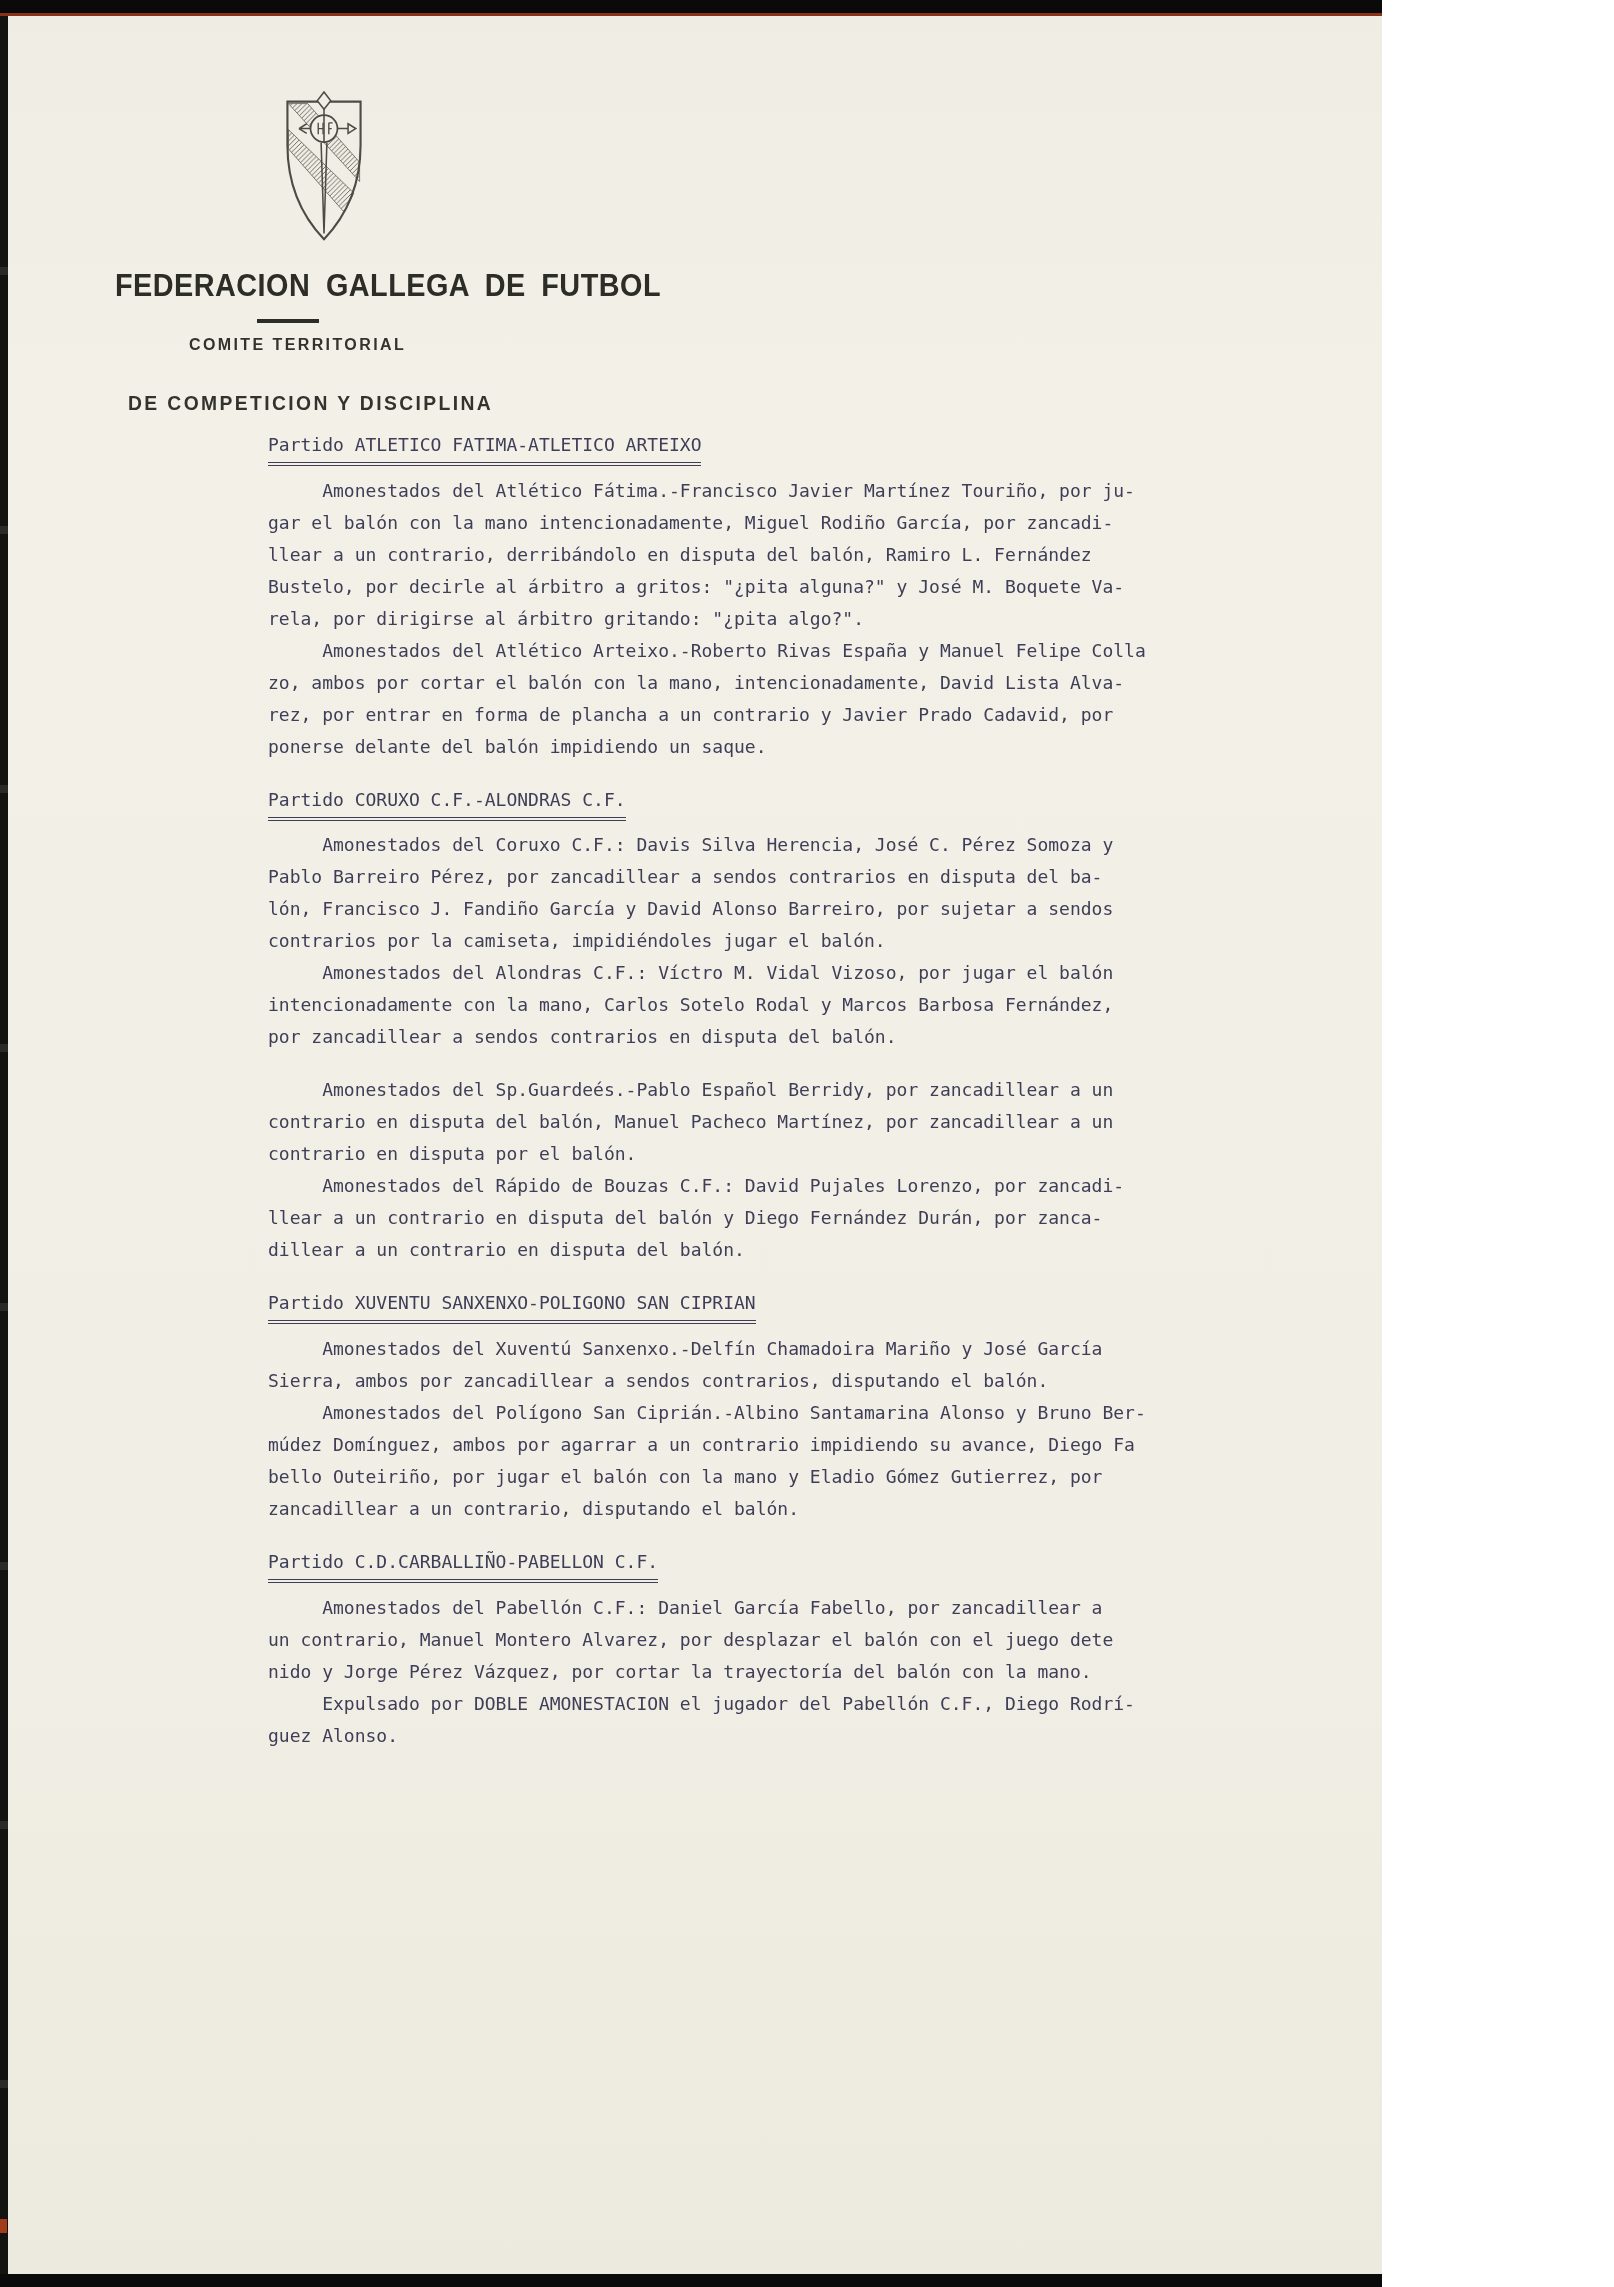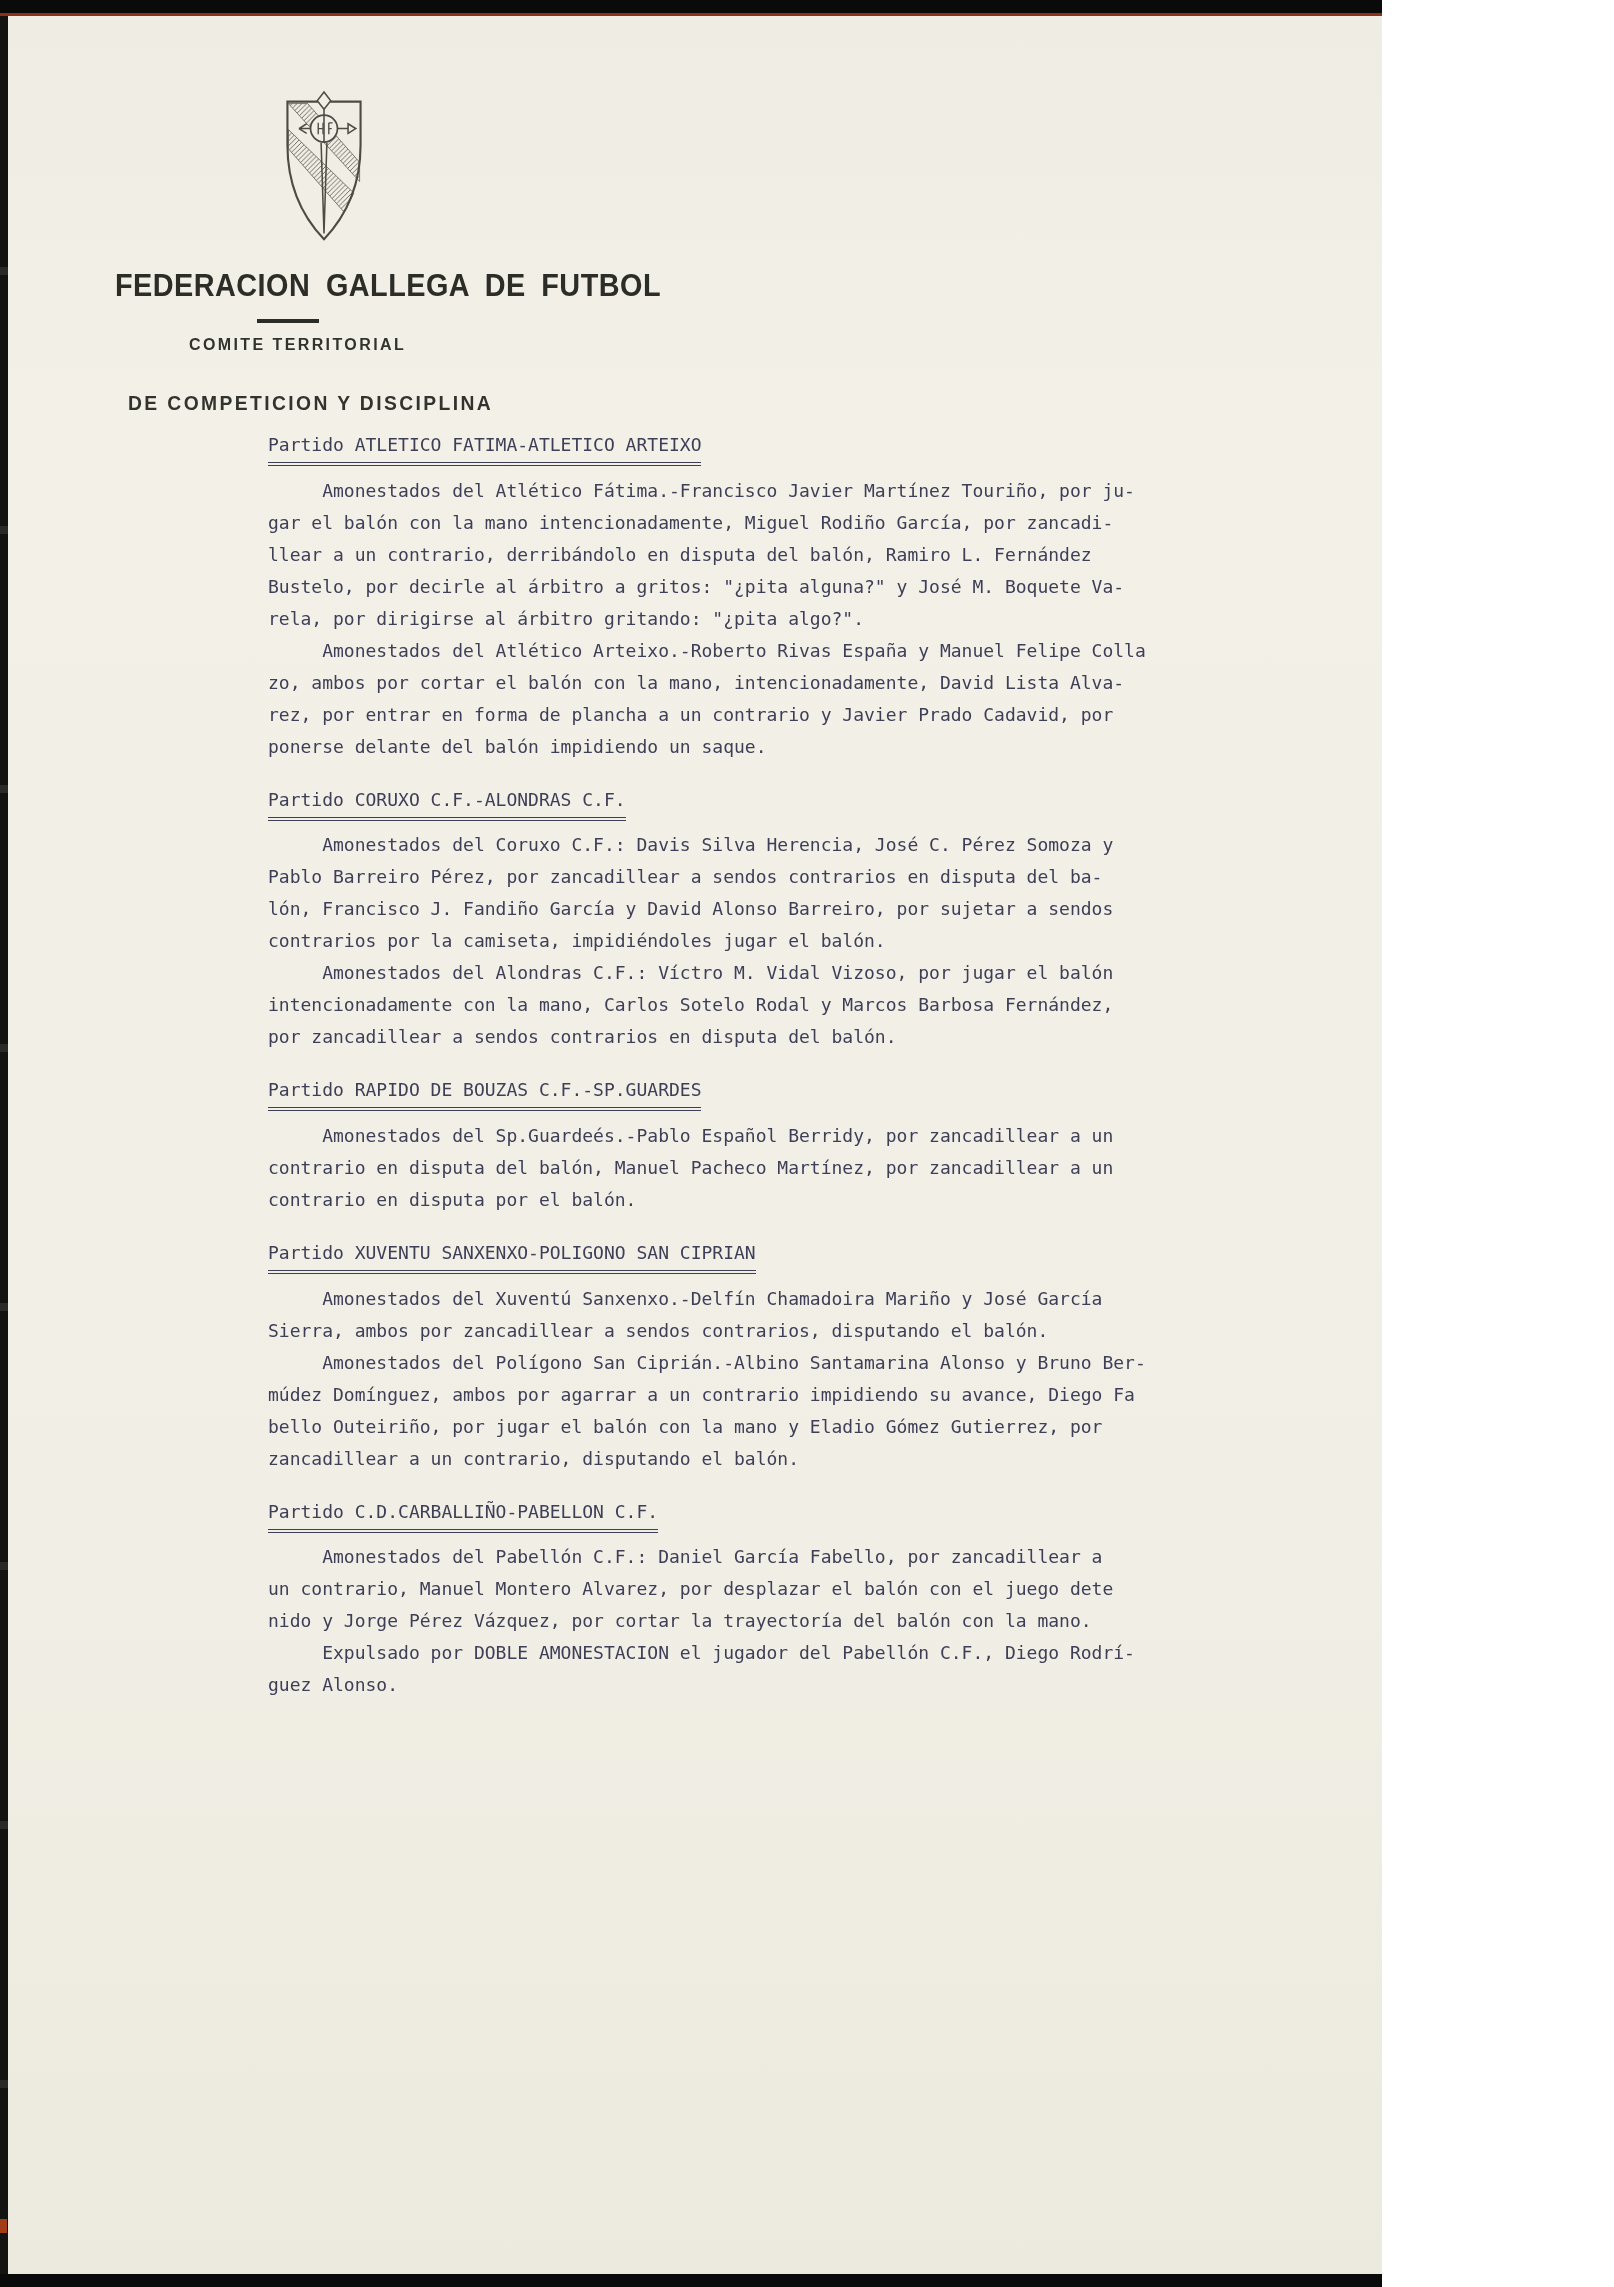--- a/index.html
+++ b/index.html
@@ -149,24 +149,26 @@
       <p class="para">     Amonestados del Coruxo C.F.: Davis Silva Herencia, José C. Pérez Somoza y
 Pablo Barreiro Pérez, por zancadillear a sendos contrarios en disputa del ba-
 lón, Francisco J. Fandiño García y David Alonso Barreiro, por sujetar a sendos
 contrarios por la camiseta, impidiéndoles jugar el balón.</p>
       <p class="para">     Amonestados del Alondras C.F.: Víctro M. Vidal Vizoso, por jugar el balón
 intencionadamente con la mano, Carlos Sotelo Rodal y Marcos Barbosa Fernández,
 por zancadillear a sendos contrarios en disputa del balón.</p>
     </section>
 
     <section class="section">
-      <div><span class="section-heading">Partido RAPIDO DE BOUZAS C.F.-SP.GUARDES</span></div>
       <p class="para">     Amonestados del Sp.Guardeés.-Pablo Español Berridy, por zancadillear a un
 contrario en disputa del balón, Manuel Pacheco Martínez, por zancadillear a un
 contrario en disputa por el balón.</p>
+      <p class="para">     Amonestados del Rápido de Bouzas C.F.: David Pujales Lorenzo, por zancadi-
+llear a un contrario en disputa del balón y Diego Fernández Durán, por zanca-
+dillear a un contrario en disputa del balón.</p>
     </section>
 
     <section class="section">
       <div><span class="section-heading">Partido XUVENTU SANXENXO-POLIGONO SAN CIPRIAN</span></div>
       <p class="para">     Amonestados del Xuventú Sanxenxo.-Delfín Chamadoira Mariño y José García
 Sierra, ambos por zancadillear a sendos contrarios, disputando el balón.</p>
       <p class="para">     Amonestados del Polígono San Ciprián.-Albino Santamarina Alonso y Bruno Ber-
 múdez Domínguez, ambos por agarrar a un contrario impidiendo su avance, Diego Fa
 bello Outeiriño, por jugar el balón con la mano y Eladio Gómez Gutierrez, por
 zancadillear a un contrario, disputando el balón.</p>

